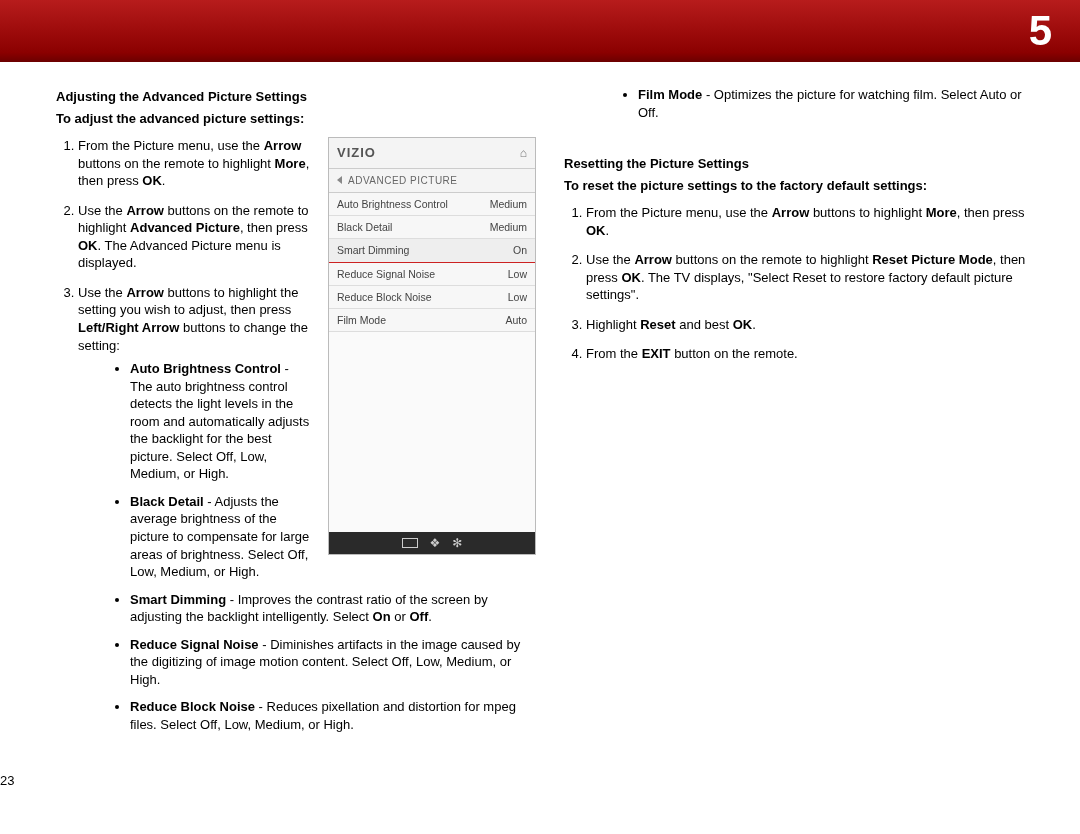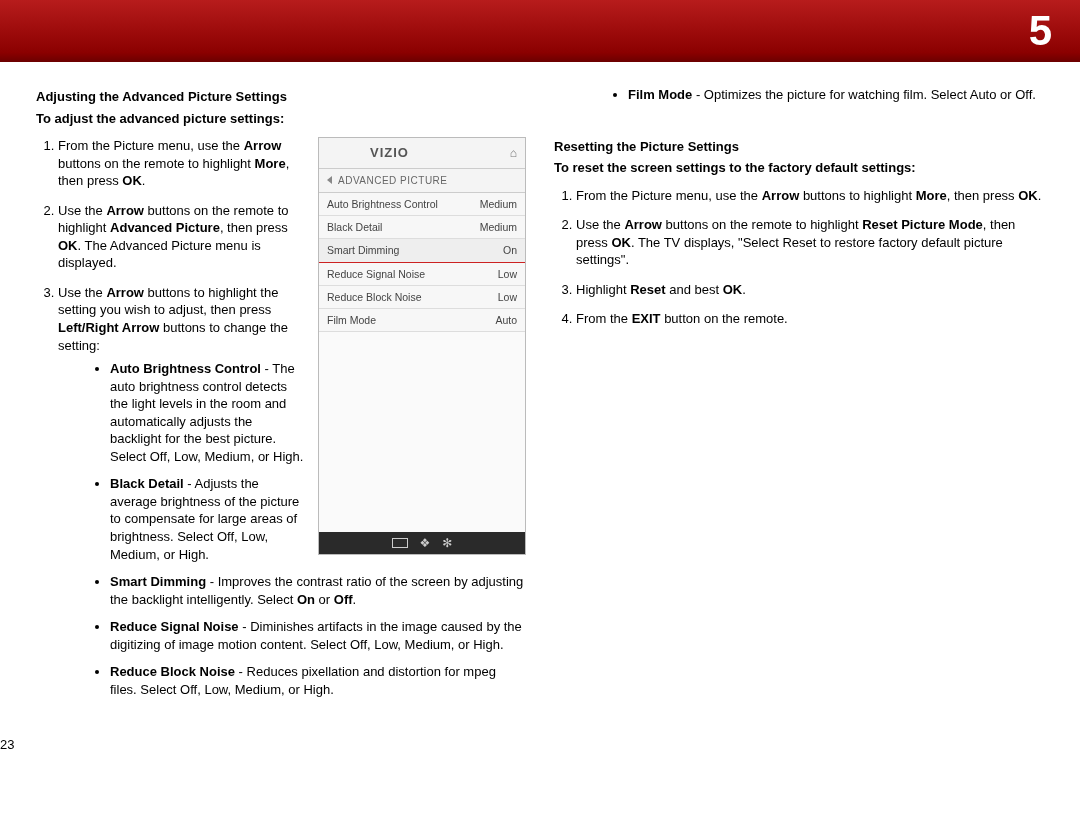--- a/index.html
+++ b/index.html
@@ -21,21 +21,21 @@
     box-sizing: border-box;
     display: flex;
     align-items: center;
     justify-content: flex-end;
   }
   .header-bar .chapter {
     font-size: 42px;
     font-weight: bold;
   }
   .page {
-    padding: 24px 36px 10px 36px;
+    padding: 24px 36px 10px 56px;
     display: flex;
     gap: 28px;
   }
   .column { flex: 1; min-width: 0; }
   .section-heading {
     font-weight: bold;
     font-size: 13px;
     margin: 2px 0 4px 0;
   }
   p.intro { margin: 0 0 10px 0; font-weight: bold; }
@@ -59,21 +59,20 @@
     justify-content: space-between;
     padding: 6px 8px;
     border-bottom: 1px solid #ccc;
   }
   .panel-title {
     font-family: Arial, sans-serif;
     letter-spacing: 1px;
     font-weight: bold;
     color: #555;
     font-size: 13px;
-    margin-left: 43px;
   }
   .panel-home { font-size: 12px; color: #777; }
   .panel-sub {
     display: flex;
     align-items: center;
     gap: 6px;
     padding: 5px 8px;
     border-bottom: 1px solid #ccc;
     font-size: 10px;
     letter-spacing: 0.5px;
@@ -188,21 +187,21 @@
       </li>
     </ol>
   </div>
 
   <div class="column">
     <ul class="bullets" style="margin-top:0; padding-left:40px;">
       <li><b>Film Mode</b><span> - Optimizes the picture for watching film. Select Auto or Off.</span></li>
     </ul>
 
     <div class="section-heading" style="margin-top:34px;">Resetting the Picture Settings</div>
-    <p class="intro">To reset the screen settings to the factory default settings:</p>
+    <p class="intro">To reset the picture settings to the factory default settings:</p>
 
     <ol class="steps">
       <li>
         <span>From the Picture menu, use the </span><b>Arrow</b><span> buttons to highlight </span><b>More</b><span>, then press </span><b>OK</b><span>.</span>
       </li>
       <li>
         <span>Use the </span><b>Arrow</b><span> buttons on the remote to highlight </span><b>Reset Picture Mode</b><span>, then press </span><b>OK</b><span>. The TV displays, "Select Reset to restore factory default picture settings".</span>
       </li>
       <li>
         <span>Highlight </span><b>Reset</b><span> and best </span><b>OK</b><span>.</span>

